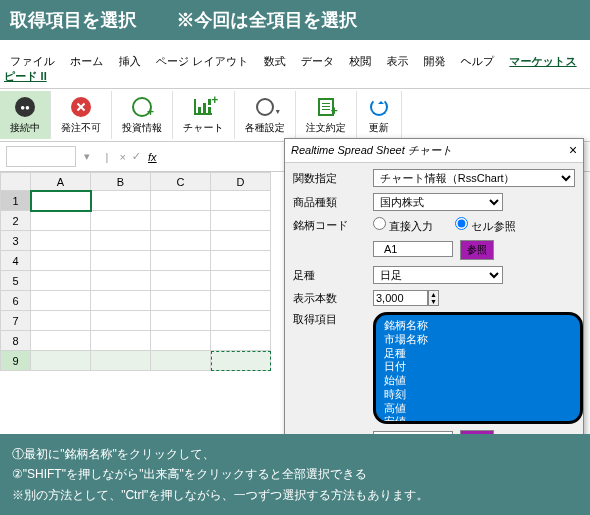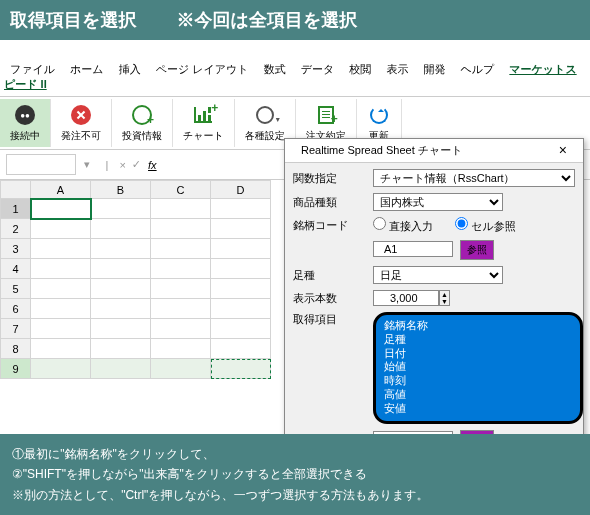--- a/index.html
+++ b/index.html
@@ -1,21 +1,21 @@
 <!DOCTYPE html>
 <html><head>
 <meta charset="utf-8">
 <style>
 * { box-sizing: border-box; margin: 0; padding: 0; font-family: 'Meiryo', 'MS PGothic', sans-serif; }
 body { width: 590px; height: 515px; background: #fff; font-size: 11px; position: relative; overflow: hidden; }
 
 .banner-top { background: #4a8282; color: #fff; padding: 8px 10px; font-size: 18px; font-weight: bold; }
 .banner-top .spacer { display: inline-block; width: 30px; }
 
-.menubar { padding: 22px 4px 4px 4px; font-size: 11px; }
+.menubar { padding: 14px 4px 4px 4px; font-size: 11px; }
 .menubar span { margin: 0 6px; cursor: pointer; }
 .menubar .active { color: #0a5c2e; text-decoration: underline; font-weight: bold; }
 
 .toolbar { display: flex; border-top: 1px solid #ccc; border-bottom: 1px solid #ccc; padding: 2px 0; }
 .tool-btn { display: flex; flex-direction: column; align-items: center; padding: 4px 10px; font-size: 10px; cursor: pointer; border-right: 1px solid #e0e0e0; }
 .tool-btn.selected { background: #cde8cd; }
 .tool-icon { width: 24px; height: 24px; margin-bottom: 2px; display: flex; align-items: center; justify-content: center; }
 
 .namebox-row { display: flex; align-items: center; padding: 4px 6px; border-bottom: 1px solid #ccc; }
 .namebox { width: 70px; border: 1px solid #ccc; padding: 2px 4px; background: #fff; }
@@ -29,30 +29,30 @@
 .grid .corner { width: 30px; height: 18px; background: #f0f0f0; }
 .grid .colhdr { width: 60px; height: 18px; background: #f0f0f0; }
 .grid .rowhdr { width: 30px; height: 20px; background: #f0f0f0; }
 .grid td.cell { width: 60px; height: 20px; background: #fff; }
 .grid .rowhdr.sel { background: #d0d0d0; }
 .grid td.sel { outline: 2px solid #107c41; outline-offset: -1px; }
 .grid .row9 .rowhdr { background: #cde8cd; }
 .grid .row9 td.cell { background: #e8f2e8; }
 
 .dialog { position: absolute; top: 138px; left: 284px; width: 300px; background: #f0f0f0; border: 1px solid #888; box-shadow: 2px 2px 6px rgba(0,0,0,0.3); }
-.dlg-title { display: flex; justify-content: space-between; padding: 4px 16px; background: #fff; border-bottom: 1px solid #ccc; font-size: 11px; }
+.dlg-title { display: flex; justify-content: space-between; padding: 4px 6px; background: #fff; border-bottom: 1px solid #ccc; font-size: 11px; font-style: italic; }
 .dlg-close { cursor: pointer; font-size: 14px; line-height: 1; }
 .dlg-body { padding: 6px 8px; }
 .dlg-row { display: flex; align-items: center; margin-bottom: 6px; font-size: 11px; }
 .dlg-label { width: 80px; flex-shrink: 0; }
 .dlg-field { flex: 1; }
 .dlg-select { width: 100%; font-size: 11px; padding: 1px 2px; border: 1px solid #888; background: #fff; }
 .dlg-select.narrow { width: 130px; }
 .dlg-input { width: 80px; font-size: 11px; padding: 1px 10px; border: 1px solid #888; }
-.dlg-spin { width: 66px; font-size: 11px; padding: 1px 16px; border: 1px solid #888; }
+.dlg-spin { width: 55px; font-size: 11px; padding: 1px 2px; border: 1px solid #888; }
 .dlg-btn { font-size: 10px; padding: 2px 6px; margin-left: 4px; border: 1px solid #888; background: #a21caf; cursor: pointer; }
 .radio-group { display: flex; gap: 22px; align-items: center; }
 .radio-group label { font-size: 11px; cursor: pointer; }
 .listbox { border: 3px solid #000; border-radius: 14px; background: #0078d7; color: #fff; padding: 4px 8px; width: 210px; height: 112px; overflow: hidden; }
 .listbox div { font-size: 11px; line-height: 1.25; }
 
 .banner-bottom { position: absolute; bottom: 0; left: 0; right: 0; background: #4a8282; color: #fff; padding: 10px 12px; font-size: 12px; line-height: 1.7; }
 .banner-bottom .line { display: block; }
 
 
@@ -262,20 +262,21 @@
     </div>
     <div class="dlg-row">
       <span class="dlg-label">表示本数</span>
       <div class="dlg-field"><input class="dlg-spin" type="text" value="3,000" style=""><span style="display:inline-block;border:1px solid #888;font-size:7px;line-height:1;vertical-align:top;padding:0 1px;">▲<br>▼</span></div>
     </div>
     <div class="dlg-row" style="align-items:flex-start;">
       <span class="dlg-label">取得項目</span>
       <div class="dlg-field">
         <div class="listbox">
           <div>銘柄名称</div>
+          <div>市場名称</div>
           <div>足種</div>
           <div>日付</div>
           <div>始値</div>
           <div>時刻</div>
           <div>高値</div>
           <div>安値</div>
         </div>
       </div>
     </div>
     <div class="dlg-row">

